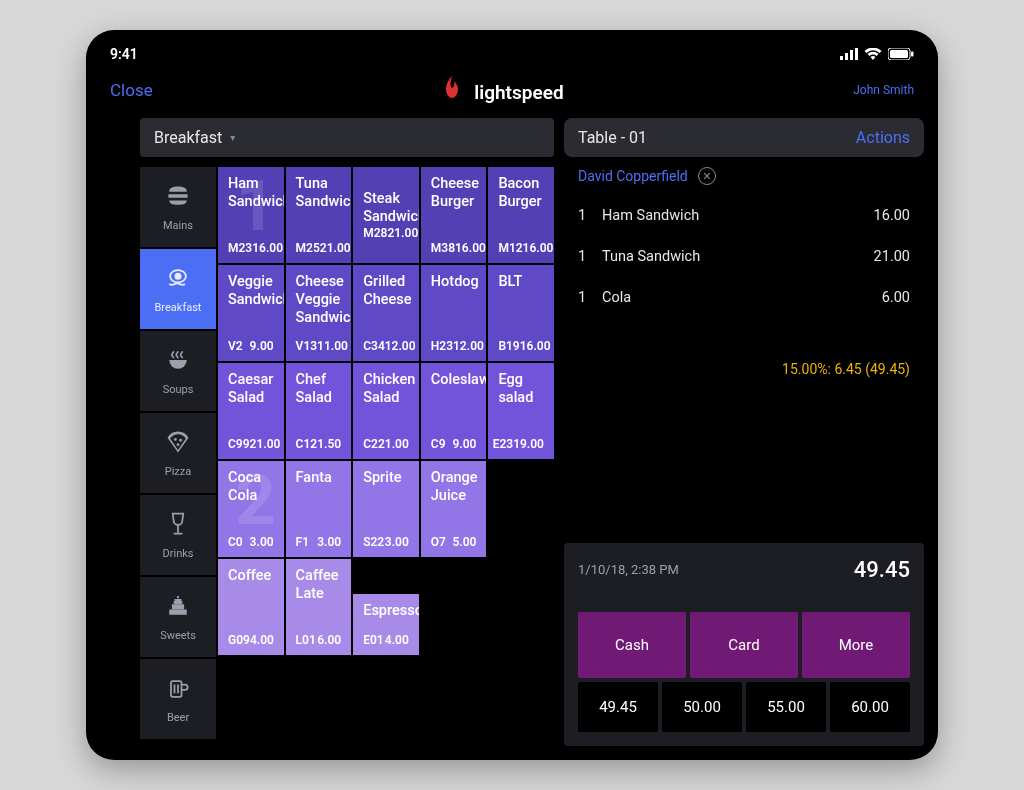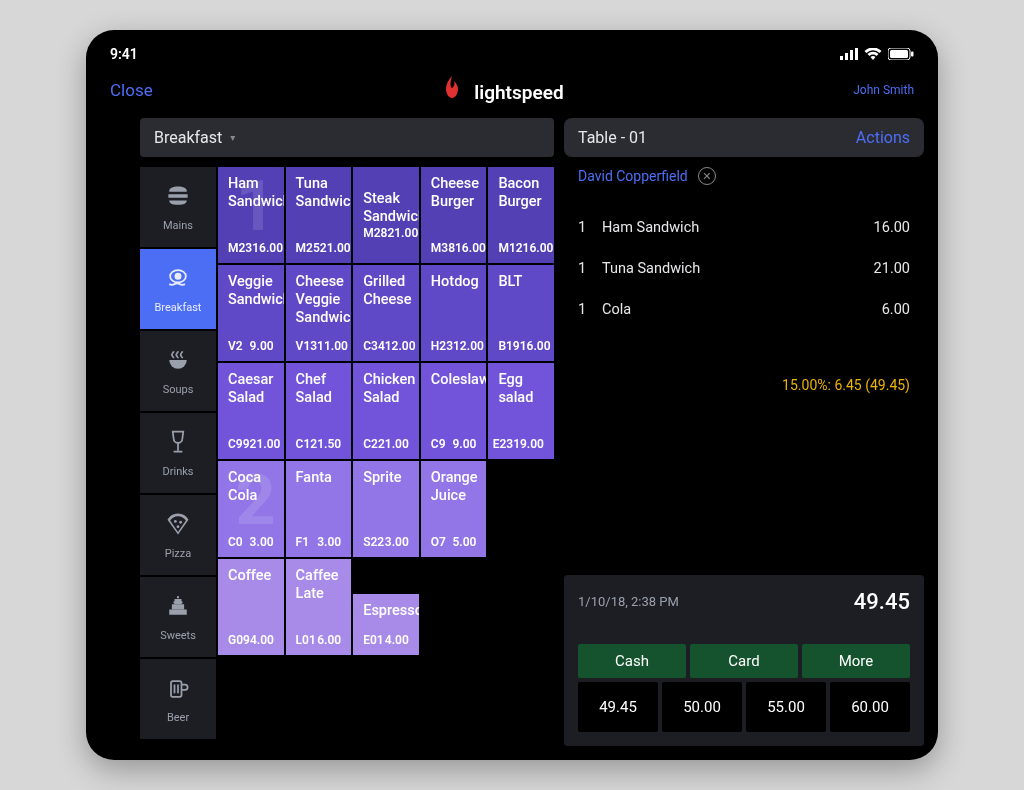--- a/index.html
+++ b/index.html
@@ -29,35 +29,35 @@
   .tile .bottom-row { display: flex; justify-content: space-between; font-size: 12px; font-weight: 600; z-index: 1; }
   .tile .bg-num { position: absolute; right: 8px; top: 4px; font-size: 70px; font-weight: 700; opacity: 0.12; color: #fff; line-height: 1; pointer-events: none; }
   .shade-0 { background: #5340b5; }
   .shade-1 { background: #6049c6; }
   .shade-2 { background: #7254db; }
   .shade-3 { background: #9276e8; }
   .shade-4 { background: #a88be8; }
   .order-head { background: #2b2c32; border-radius: 8px; padding: 10px 14px; display: flex; justify-content: space-between; align-items: center; }
   .order-title { color: #e7e7ea; font-size: 16px; }
   .actions-link { color: #4c6ef5; font-size: 16px; cursor: pointer; }
-  .order-body { flex: 1; margin-top: 10px; display: flex; flex-direction: column; min-height: 0; gap: 12px; }
+  .order-body { flex: 1; margin-top: 10px; display: flex; flex-direction: column; min-height: 0; }
   .customer-row { display: flex; align-items: center; gap: 10px; padding: 0 14px 10px 14px; }
   .customer-name { color: #4c6ef5; font-size: 14px; }
   .remove-btn { width: 18px; height: 18px; border-radius: 50%; border: 1.5px solid #888; display: flex; align-items: center; justify-content: center; color: #888; font-size: 11px; cursor: pointer; line-height: 1; }
   .order-lines { flex: 1; overflow: auto; }
   .order-line { display: flex; padding: 12px 14px; color: #e7e7ea; font-size: 14.5px; }
   .order-line .qty { width: 24px; }
   .order-line .item { flex: 1; }
   .order-line .price { }
   .tax-line { text-align: right; padding: 10px 14px; color: #eab308; font-size: 14px; }
   .order-footer { background: #1d1e24; padding: 14px; border-radius: 4px; }
   .total-row { display: flex; justify-content: space-between; align-items: center; color: #9aa0ab; font-size: 13px; margin-bottom: 30px; }
   .total-amount { color: #fff; font-size: 22px; font-weight: 500; }
   .pay-grid { display: grid; grid-template-columns: repeat(3, 1fr); gap: 4px; margin-bottom: 4px; }
-  .pay-btn { background: #14532d; color: #fff; text-align: center; padding: 8px 0; font-size: 15px; border-radius: 2px; cursor: pointer; }
+  .pay-btn { background: #701a75; color: #fff; text-align: center; padding: 24px 0; font-size: 15px; border-radius: 2px; cursor: pointer; }
   .amt-grid { display: grid; grid-template-columns: repeat(4, 1fr); gap: 4px; }
   .amt-btn { background: #000; color: #fff; text-align: center; padding: 16px 0; font-size: 15px; border-radius: 2px; cursor: pointer; }
 </style>
 </head>
 <body>
 
 <div class="device">
 
   <div class="statusbar">
     <span>9:41</span>
@@ -122,35 +122,35 @@
               <span>Breakfast</span>
             </div>
             <div class="side-item">
               <span><svg viewBox="0 0 32 32" fill="none" stroke="currentColor" stroke-width="2" width="28" height="28">
                   <path d="M6 16h20a10 10 0 0 1-20 0z" fill="currentColor" stroke="none"></path>
                   <path d="M11 6c0 2-2 2-2 4s2 2 2 4M16 6c0 2-2 2-2 4s2 2 2 4M21 6c0 2-2 2-2 4s2 2 2 4"></path>
                 </svg></span>
               <span>Soups</span>
             </div>
             <div class="side-item">
-              <span><svg viewBox="0 0 32 32" fill="none" stroke="currentColor" stroke-width="2" width="28" height="28">
-                  <path d="M10 4h12l-1 8a5 5 0 0 1-10 0L10 4z"></path>
-                  <line x1="16" y1="17" x2="16" y2="26"></line>
-                  <line x1="11" y1="27" x2="21" y2="27"></line>
-                </svg></span>
-              <span>Drinks</span>
-            </div>
-            <div class="side-item">
               <span><svg viewBox="0 0 32 32" fill="currentColor" width="28" height="28">
                   <path d="M16 4a14 14 0 0 1 12 7l-12 17L4 11a14 14 0 0 1 12-7zm0 3a11 11 0 0 0-9 5l9 13 9-13a11 11 0 0 0-9-5z"></path>
                   <circle cx="13" cy="13" r="1.6"></circle>
                   <circle cx="19" cy="14" r="1.6"></circle>
                   <circle cx="16" cy="19" r="1.6"></circle>
                 </svg></span>
               <span>Pizza</span>
+            </div>
+            <div class="side-item">
+              <span><svg viewBox="0 0 32 32" fill="none" stroke="currentColor" stroke-width="2" width="28" height="28">
+                  <path d="M10 4h12l-1 8a5 5 0 0 1-10 0L10 4z"></path>
+                  <line x1="16" y1="17" x2="16" y2="26"></line>
+                  <line x1="11" y1="27" x2="21" y2="27"></line>
+                </svg></span>
+              <span>Drinks</span>
             </div>
             <div class="side-item">
               <span><svg viewBox="0 0 32 32" fill="currentColor" width="28" height="28">
                   <rect x="6" y="20" width="20" height="6"></rect>
                   <rect x="9" y="14" width="14" height="6"></rect>
                   <rect x="12" y="8" width="8" height="6"></rect>
                   <circle cx="16" cy="6" r="1.3"></circle>
                   <circle cx="12" cy="12" r="1.3"></circle>
                   <circle cx="20" cy="12" r="1.3"></circle>
                 </svg></span>

